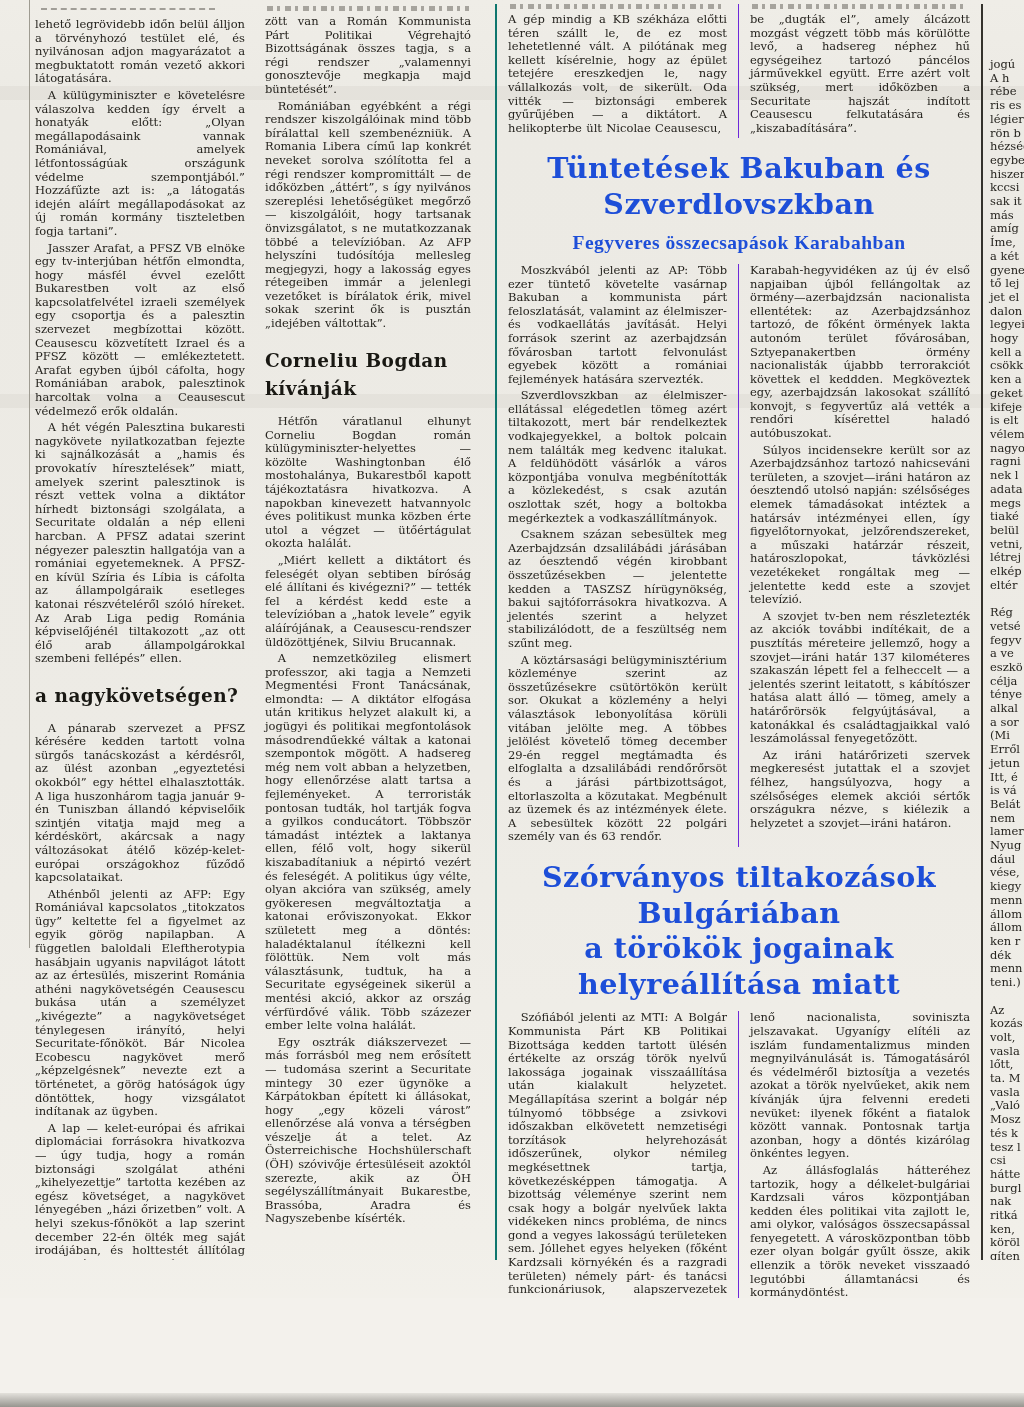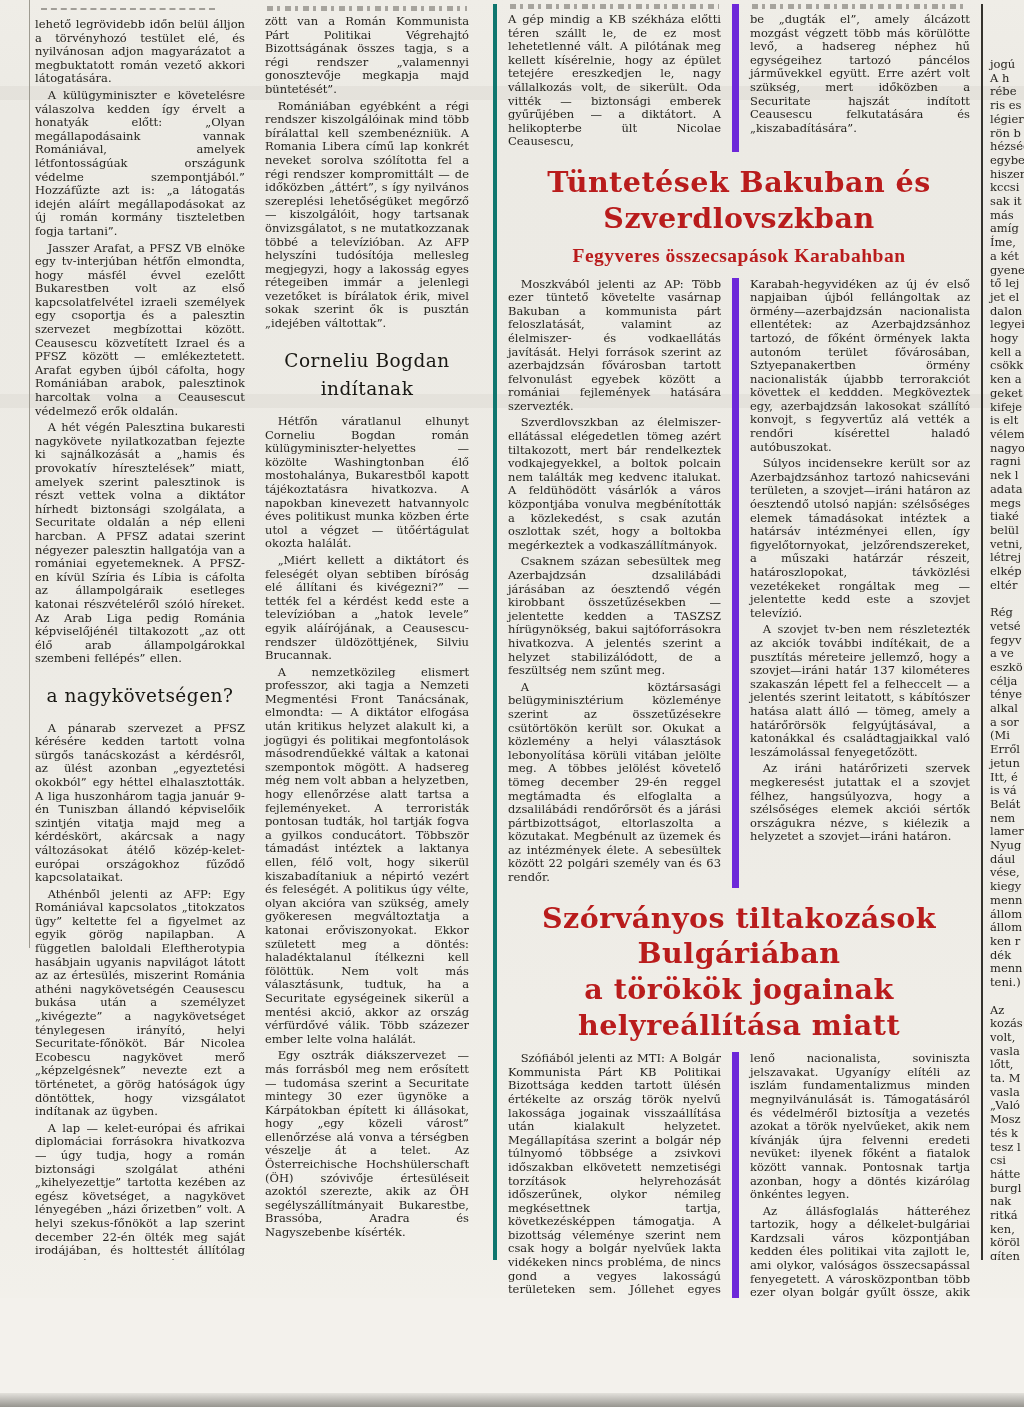--- a/index.html
+++ b/index.html
@@ -16,47 +16,47 @@
     background:linear-gradient(180deg,#efede7 0%,#eceae4 8%,#edebe5 55%,#f1efe9 88%,#f4f2ed 100%);
   }
   .streak{position:absolute;left:0;right:0;height:14px;background:#cfccc4;opacity:.28;pointer-events:none;}
   .left-rule{position:absolute;left:29px;top:0;width:1px;height:948px;background:#9e9b91;}
   .content{
     position:absolute;left:28px;top:4px;width:996px;height:1256px;
     display:flex;align-items:stretch;
   }
   .col{box-sizing:border-box;overflow:hidden;}
   .col1{width:225px;padding:2px 8px 0 7px;}
-  .col2{width:244px;padding:2px 24px 0 12px;border-right:4px solid #0f766e;}
+  .col2{width:244px;padding:2px 24px 0 12px;border-right:2px solid #0f766e;}
   .right-half{width:484px;}
   .col5{width:43px;border-left:2px solid #34322c;padding:22px 0 0 7px;overflow:hidden;}
   .two-col{display:flex;align-items:stretch;}
   .subcol{box-sizing:border-box;width:50%;padding:0 11px;overflow:hidden;}
-  .subcol.first{border-right:7px solid #6d28d9;}
+  .subcol.first{border-right:1px solid #6d28d9;}
   .para{
     font-size:11.5px;line-height:13.6px;
     text-align:justify;margin:0 0 3px 0;
     text-indent:1.1em;
     word-spacing:.06em;
   }
   .para.no-indent{text-indent:0;}
   .clipped-line{
     height:5px;margin:0 2px 4px 2px;overflow:hidden;opacity:.55;
     background:repeating-linear-gradient(90deg,#6b6861 0 6px,transparent 6px 10px,#6b6861 10px 13px,transparent 13px 18px);
   }
   .dash-rule{
     height:3px;margin:2px 30px 5px 6px;
     border-top:2px dashed #55524b;opacity:.5;
   }
   .col-headline{
-    text-align:center;font-weight:normal;
+    text-align:left;font-weight:bold;
     font-size:18.5px;line-height:1.55;
     margin:16px 0 11px 0;letter-spacing:.5px;color:#191813;
   }
-  .main-headline{text-align:center;padding:13px 0 9px 0;color:#b91c1c;}
+  .main-headline{text-align:center;padding:13px 0 9px 0;color:#1d4ed8;}
   .main-headline .hl-big{font-weight:bold;font-size:28.5px;line-height:1.25;letter-spacing:.5px;margin:0;}
   .main-headline .hl-sub{font-weight:bold;font-size:19.5px;line-height:1.3;margin:7px 0 0 0;letter-spacing:.5px;font-family:Liberation Serif, serif;}
   .fragments{
     font-size:11.5px;line-height:13.7px;white-space:pre-line;
     color:#26241f;word-break:keep-all;margin-top:32px;
   }
   .bottom-label{
     position:absolute;top:1307px;left:0;width:1004px;
     text-align:center;
     font-family:"Liberation Mono","DejaVu Sans Mono",monospace;
@@ -96,21 +96,21 @@
     <p class="para">A lap — kelet-európai és afrikai diplomáciai forrásokra hivatkozva — úgy tudja, hogy a román biztonsági szolgálat athéni „kihelyezettje” tartotta kezében az egész követséget, a nagykövet lényegében „házi őrizetben” volt. A helyi szekus-főnököt a lap szerint december 22-én ölték meg saját irodájában, és holttestét állítólag „diplomáciai csomagként” feladva szállították Bukarestbe.</p>
 
   </div>
 
   <div class="col col2">
     <div class="clipped-line"></div>
     <p class="para no-indent">zött van a Román Kommunista Párt Politikai Végrehajtó Bizottságának összes tagja, s a régi rendszer „valamennyi gonosztevője megkapja majd büntetését”.</p>
     <p class="para">Romániában egyébként a régi rendszer kiszolgálóinak mind több bírálattal kell szembenézniük. A Romania Libera című lap konkrét neveket sorolva szólította fel a régi rendszer kompromittált — de időközben „áttért”, s így nyilvános szereplési lehetőségüket megőrző — kiszolgálóit, hogy tartsanak önvizsgálatot, s ne mutatkozzanak többé a televízióban. Az AFP helyszíni tudósítója mellesleg megjegyzi, hogy a lakosság egyes rétegeiben immár a jelenlegi vezetőket is bírálatok érik, mivel sokak szerint ők is pusztán „idejében váltottak”.</p>
     <div class="col-headline">
       <div>Corneliu Bogdan</div>
-      <div>indítanak</div>
+      <div>kívánják</div>
     </div>
     <p class="para">Hétfőn váratlanul elhunyt Corneliu Bogdan román külügyminiszter-helyettes — közölte Washingtonban élő mostohalánya, Bukarestből kapott tájékoztatásra hivatkozva. A napokban kinevezett hatvannyolc éves politikust munka közben érte utol a végzet — ütőértágulat okozta halálát.</p>
     <p class="para">„Miért kellett a diktátort és feleségét olyan sebtiben bíróság elé állítani és kivégezni?” — tették fel a kérdést kedd este a televízióban a „hatok levele” egyik aláírójának, a Ceausescu-rendszer üldözöttjének, Silviu Brucannak.</p>
     <p class="para">A nemzetközileg elismert professzor, aki tagja a Nemzeti Megmentési Front Tanácsának, elmondta: — A diktátor elfogása után kritikus helyzet alakult ki, a jogügyi és politikai megfontolások másodrendűekké váltak a katonai szempontok mögött. A hadsereg még nem volt abban a helyzetben, hogy ellenőrzése alatt tartsa a fejleményeket. A terroristák pontosan tudták, hol tartják fogva a gyilkos conducátort. Többször támadást intéztek a laktanya ellen, félő volt, hogy sikerül kiszabadítaniuk a népirtó vezért és feleségét. A politikus úgy vélte, olyan akcióra van szükség, amely gyökeresen megváltoztatja a katonai erőviszonyokat. Ekkor született meg a döntés: haladéktalanul ítélkezni kell fölöttük. Nem volt más választásunk, tudtuk, ha a Securitate egységeinek sikerül a mentési akció, akkor az ország vérfürdővé válik. Több százezer ember lelte volna halálát.</p>
     <p class="para">Egy osztrák diákszervezet — más forrásból meg nem erősített — tudomása szerint a Securitate mintegy 30 ezer ügynöke a Kárpátokban épített ki állásokat, hogy „egy közeli várost” ellenőrzése alá vonva a térségben vészelje át a telet. Az Österreichische Hochshülerschaft (ÖH) szóvivője értesüléseit azoktól szerezte, akik az ÖH segélyszállítmányait Bukarestbe, Brassóba, Aradra és Nagyszebenbe kísérték.</p>
   </div>
 
   <div class="right-half">
 
     <div class="two-col">

